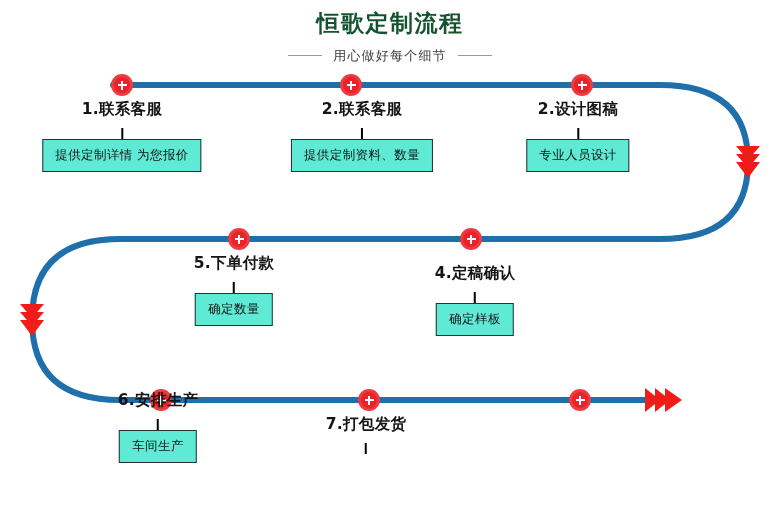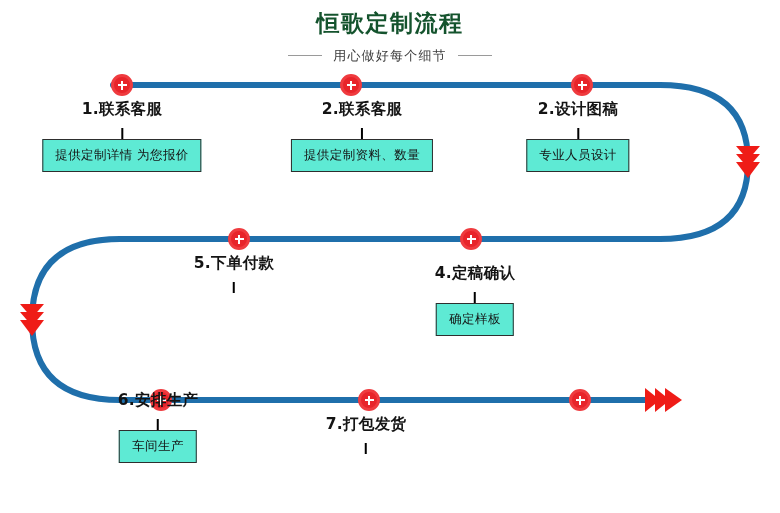--- a/index.html
+++ b/index.html
@@ -188,20 +188,21 @@
 
   <div class="step" style="left:578px; top:99px;">
     <span class="step-label">2.设计图稿</span>
     <span class="step-stem"></span>
     <span class="step-box">专业人员设计</span>
   </div>
 
   <div class="step" style="left:234px; top:253px;">
     <span class="step-label">5.下单付款</span>
     <span class="step-stem"></span>
+    <span class="step-box">确定数量</span>
   </div>
 
   <div class="step" style="left:475px; top:255px;margin-top:8px;">
     <span class="step-label">4.定稿确认</span>
     <span class="step-stem"></span>
     <span class="step-box">确定样板</span>
   </div>
 
   <div class="step" style="left:158px; top:390px;">
     <span class="step-label">6.安排生产</span>

